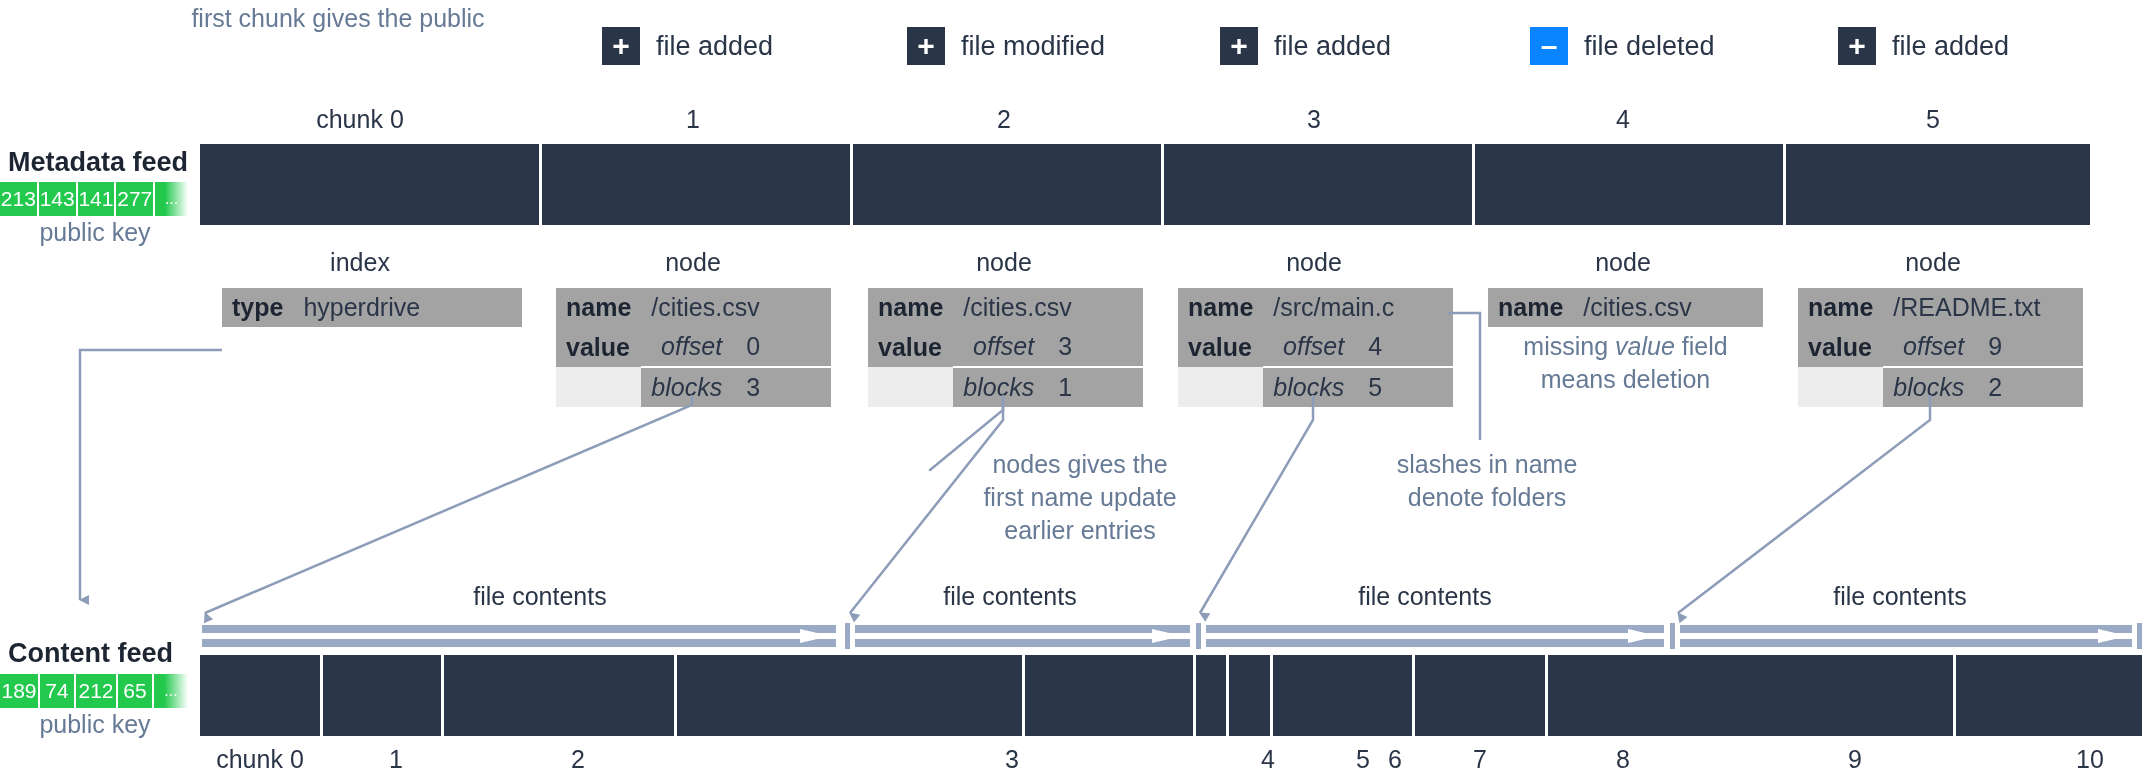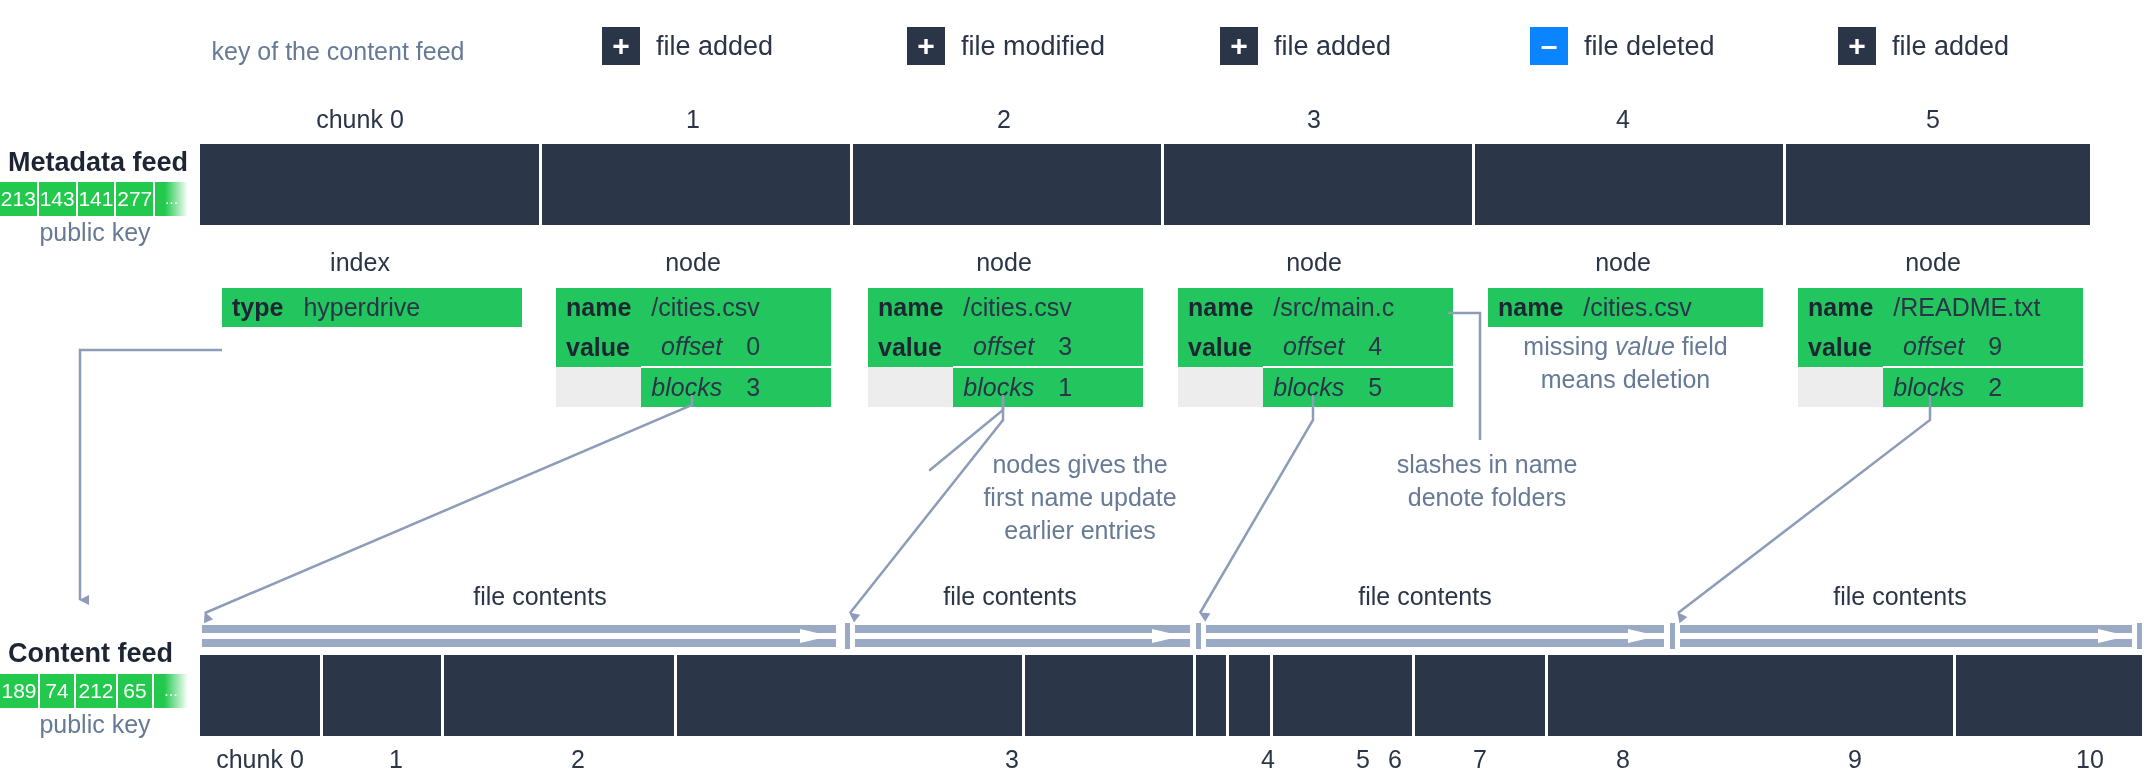--- a/index.html
+++ b/index.html
@@ -34,21 +34,21 @@
     background:#22c94d;color:#ffffff;font-size:21px;line-height:34px;
     text-align:center;margin-right:2px;
   }
   .kb.fade{
     background:linear-gradient(to right,#22c94d 0%,#22c94d 30%,rgba(34,201,77,0) 100%);
     color:#ffffff;
   }
   .keycap{font-size:25px;color:#667a96;text-align:center;}
   
   .tbl-title{font-size:25px;color:#2a3547;text-align:center;}
-  .tbl{border-collapse:collapse;background:#22c55e;font-size:25px;width:100%;}
+  .tbl{border-collapse:collapse;background:#a3a3a3;font-size:25px;width:100%;}
   .tbl td{padding:5px 10px;vertical-align:middle;white-space:nowrap;}
   .tbl td.k{font-weight:700;color:#1d2533;width:1%;}
   .tbl td.v{color:#2a3547;}
   .tbl td.sub{color:#2a3547;text-align:right;width:1%;padding-right:14px;font-style:italic;}
   .tbl tr.rule td.sub,.tbl tr.rule td.num{border-top:2px solid #ffffff;}
   .tbl td.num{color:#2a3547;}
   .tbl td.blank{background:#ededed;}
   .tbl .inlinekeys{display:inline-flex;vertical-align:middle;}
   .tbl .inlinekeys .kb{height:30px;line-height:30px;font-size:20px;}
   
@@ -57,22 +57,21 @@
   .spanbar .l1{top:0;}
   .spanbar .l2{top:14px;}
   .spanbar .tipL{position:absolute;left:0;top:-2px;width:5px;height:26px;background:#9aaac4;}
   .spanbar .tipR{position:absolute;right:0;top:-2px;width:5px;height:26px;background:#9aaac4;}
   svg.overlay{position:absolute;left:0;top:0;width:2144px;height:770px;pointer-events:none;}
 </style>
 </head>
 <body>
 
 <div class="abs note" style="left:178px;top:2px;width:320px;">
-  <br>
-  <span>key of the content feed</span>
+  <span>first chunk gives the public</span><br>
 </div>
 
 <div class="abs legend" style="left:602px;top:27px;">
   <span class="badge add">+</span>
   <span class="legend-label">file added</span>
 </div>
 <div class="abs legend" style="left:907px;top:27px;">
   <span class="badge add">+</span>
   <span class="legend-label">file modified</span>
 </div>

